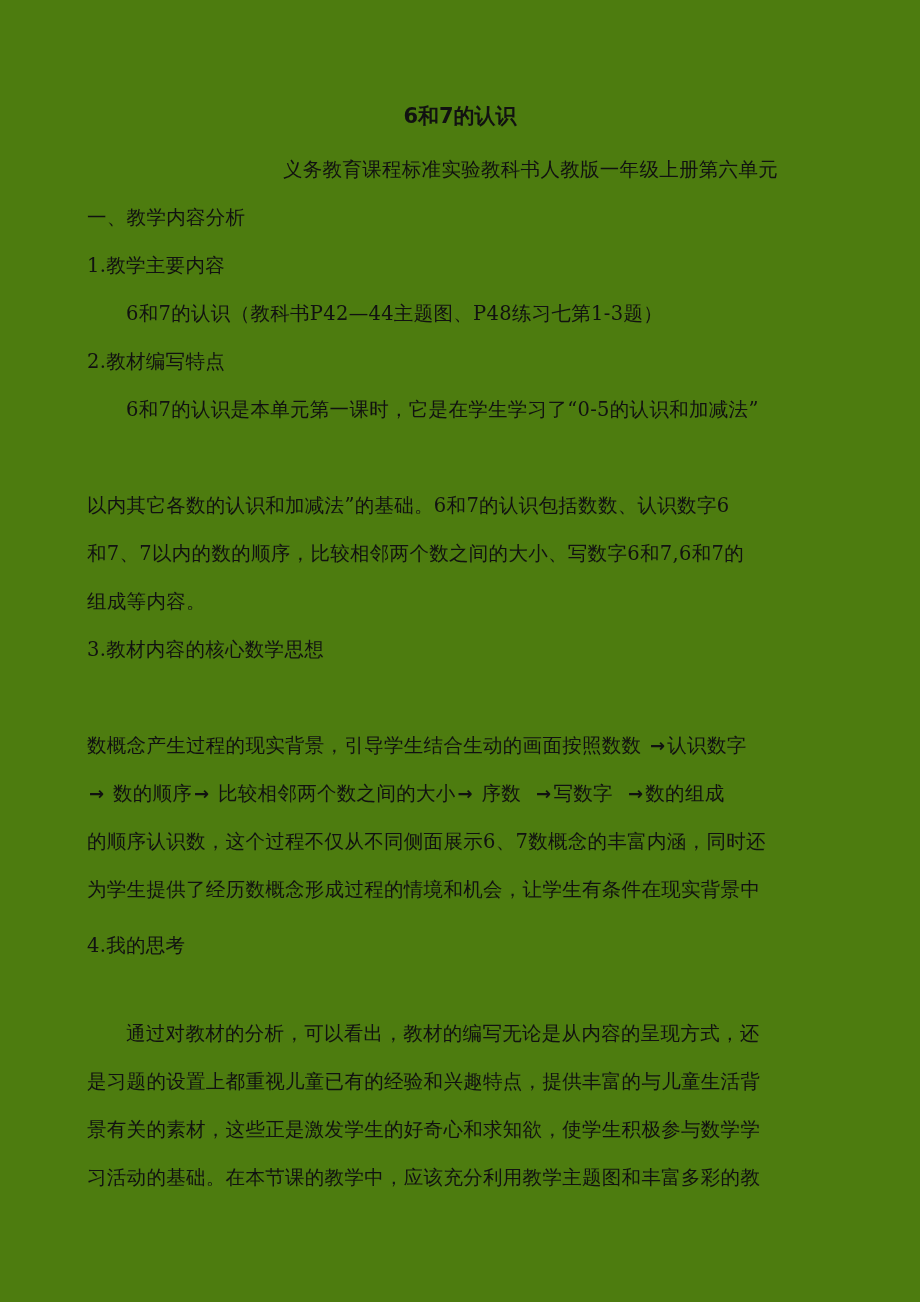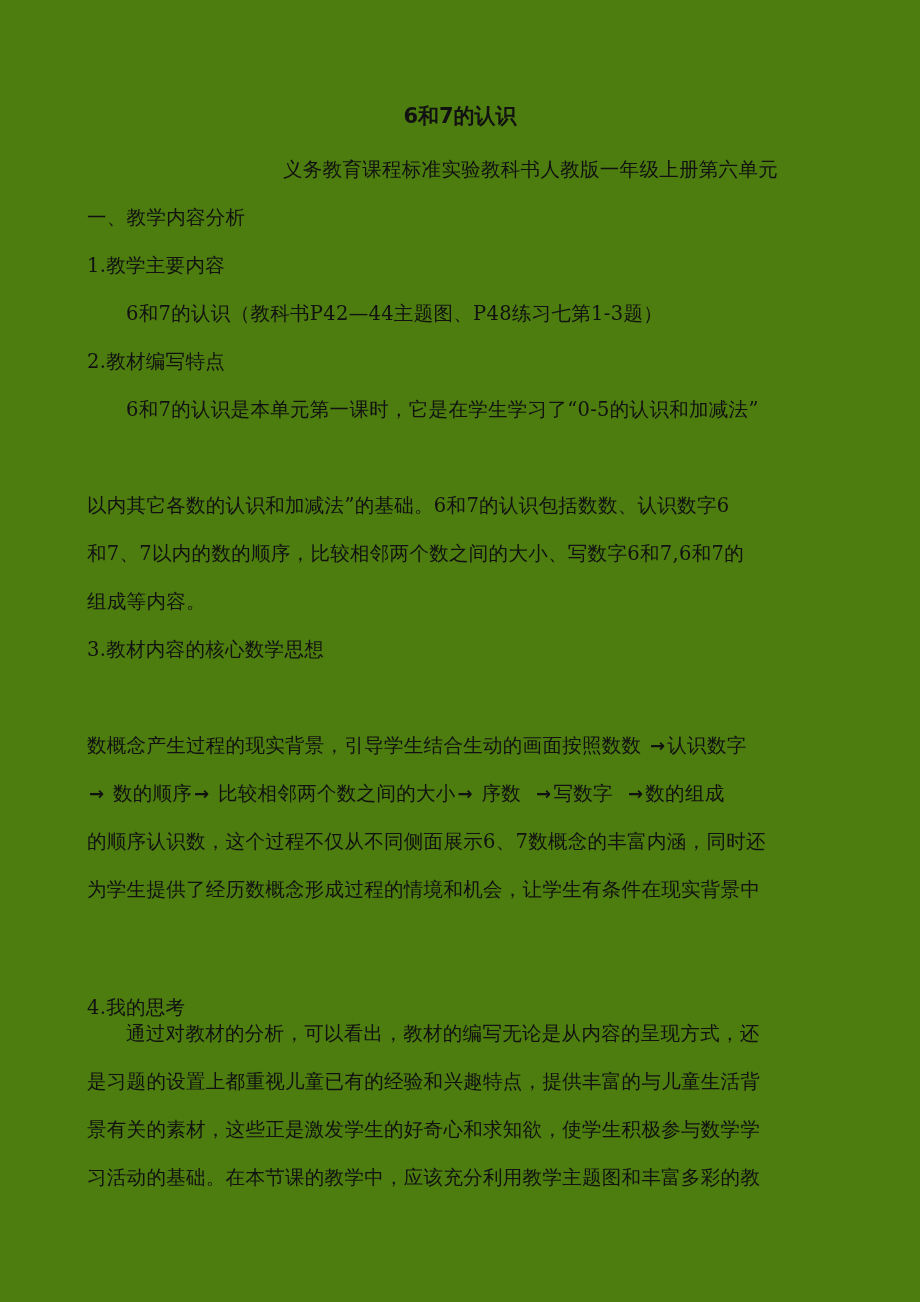--- a/index.html
+++ b/index.html
@@ -41,19 +41,19 @@
     <span class="arrow">→</span><span>写数字</span>&nbsp;
     <span class="arrow">→</span><span>数的组成</span>
   </div>
   <div class="line" style="top:726px">
     <span>数概念产生过程的现实背景，引导学生结合生动的画面按照数数</span>
     <span class="arrow">→</span><span>认识数字</span>
   </div>
   <div class="line" style="top:822px">的顺序认识数，这个过程不仅从不同侧面展示6、7数概念的丰富内涵，同时还</div>
   <div class="line" style="top:870px">为学生提供了经历数概念形成过程的情境和机会，让学生有条件在现实背景中</div>
 
-  <div class="line" style="top:988px">4.我的思考</div>
+  <div class="line" style="top:926px">4.我的思考</div>
   <div class="line indent" style="top:1014px">通过对教材的分析，可以看出，教材的编写无论是从内容的呈现方式，还</div>
   <div class="line" style="top:1062px">是习题的设置上都重视儿童已有的经验和兴趣特点，提供丰富的与儿童生活背</div>
   <div class="line" style="top:1110px">景有关的素材，这些正是激发学生的好奇心和求知欲，使学生积极参与数学学</div>
   <div class="line" style="top:1158px">习活动的基础。在本节课的教学中，应该充分利用教学主题图和丰富多彩的教</div>
 
 </div>
 
 </body></html>

